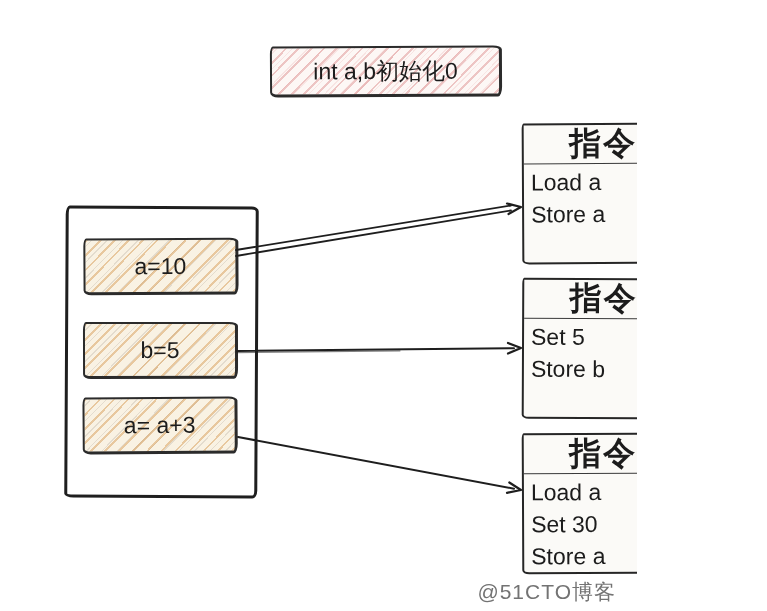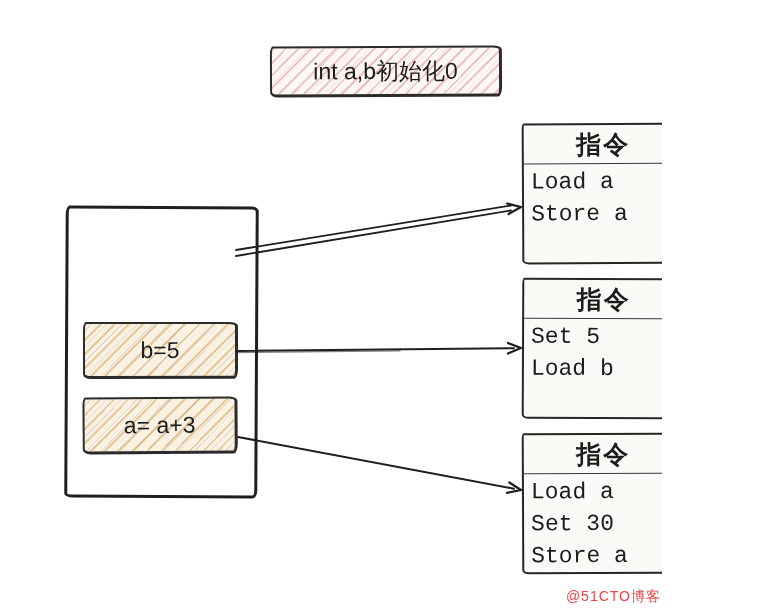--- a/index.html
+++ b/index.html
@@ -6,21 +6,20 @@
   body{
     font-family:"Liberation Sans", sans-serif;
     background:#ffffff;
     color:#1c1c1c;
   }
   .canvas{
     position:relative;
     width:637px;height:611px;
     background:#ffffff;
     overflow:hidden;
-    padding-left:25px;
   }
 
   
   .sketch{
     border:2.5px solid #2b2b2b;
     border-radius:3px 9px 4px 8px / 8px 4px 10px 5px;
     box-sizing:border-box;
   }
 
   
@@ -71,26 +70,25 @@
     box-sizing:border-box;
     background:#fbfaf7;
   }
   .instr-box.ib1{top:123px;transform:rotate(-0.3deg);}
   .instr-box.ib2{top:278px;transform:rotate(0.25deg);}
   .instr-box.ib3{top:433px;transform:rotate(-0.25deg);}
   .instr-header{
     height:38px;
     border-bottom:1.6px solid #3a3a3a;
     display:flex;align-items:center;justify-content:center;
-    font-weight:bold;font-size:25px;
+    font-weight:bold;font-size:32px;
     letter-spacing:2px;
   }
   .instr-body{
     padding:2px 6px 0 7px;
-    font-family:Liberation Mono, monospace;
   }
   .instr-line{
     font-size:23px;
     line-height:32px;
     white-space:nowrap;
   }
 
   
   .arrows{
     position:absolute;left:0;top:0;width:767px;height:611px;
@@ -99,57 +97,60 @@
   .arrows line, .arrows path{
     stroke:#1e1e1e;
     fill:none;
     stroke-linecap:round;
     stroke-linejoin:round;
   }
 
   
   .watermark{
     position:absolute;
-    right:1px;bottom:5px;
-    font-size:14px;
-    color:#ef4444;
+    right:21px;bottom:5px;
+    font-size:21px;
+    color:#737373;
     letter-spacing:1px;
   }
 </style>
 </head>
 <body>
 
 <div class="canvas">
 
   <div class="sketch title-box">
     <span>int a,b初始化0</span>
   </div>
 
   <div class="code-panel">
+    <div class="sketch code-box cb1">
+      <span>a=10</span>
+    </div>
     <div class="sketch code-box cb2">
       <span>b=5</span>
     </div>
     <div class="sketch code-box cb3">
       <span>a= a+3</span>
     </div>
   </div>
 
   <div class="instr-box ib1">
     <div class="instr-header">指令</div>
     <div class="instr-body">
       <div class="instr-line">Load a</div>
       <div class="instr-line">Store a</div>
     </div>
   </div>
 
   <div class="instr-box ib2">
     <div class="instr-header">指令</div>
     <div class="instr-body">
       <div class="instr-line">Set 5</div>
-      <div class="instr-line">Load b</div>
+      <div class="instr-line">Store b</div>
     </div>
   </div>
 
   <div class="instr-box ib3">
     <div class="instr-header">指令</div>
     <div class="instr-body">
       <div class="instr-line">Load a</div>
       <div class="instr-line">Set 30</div>
       <div class="instr-line">Store a</div>
     </div>

